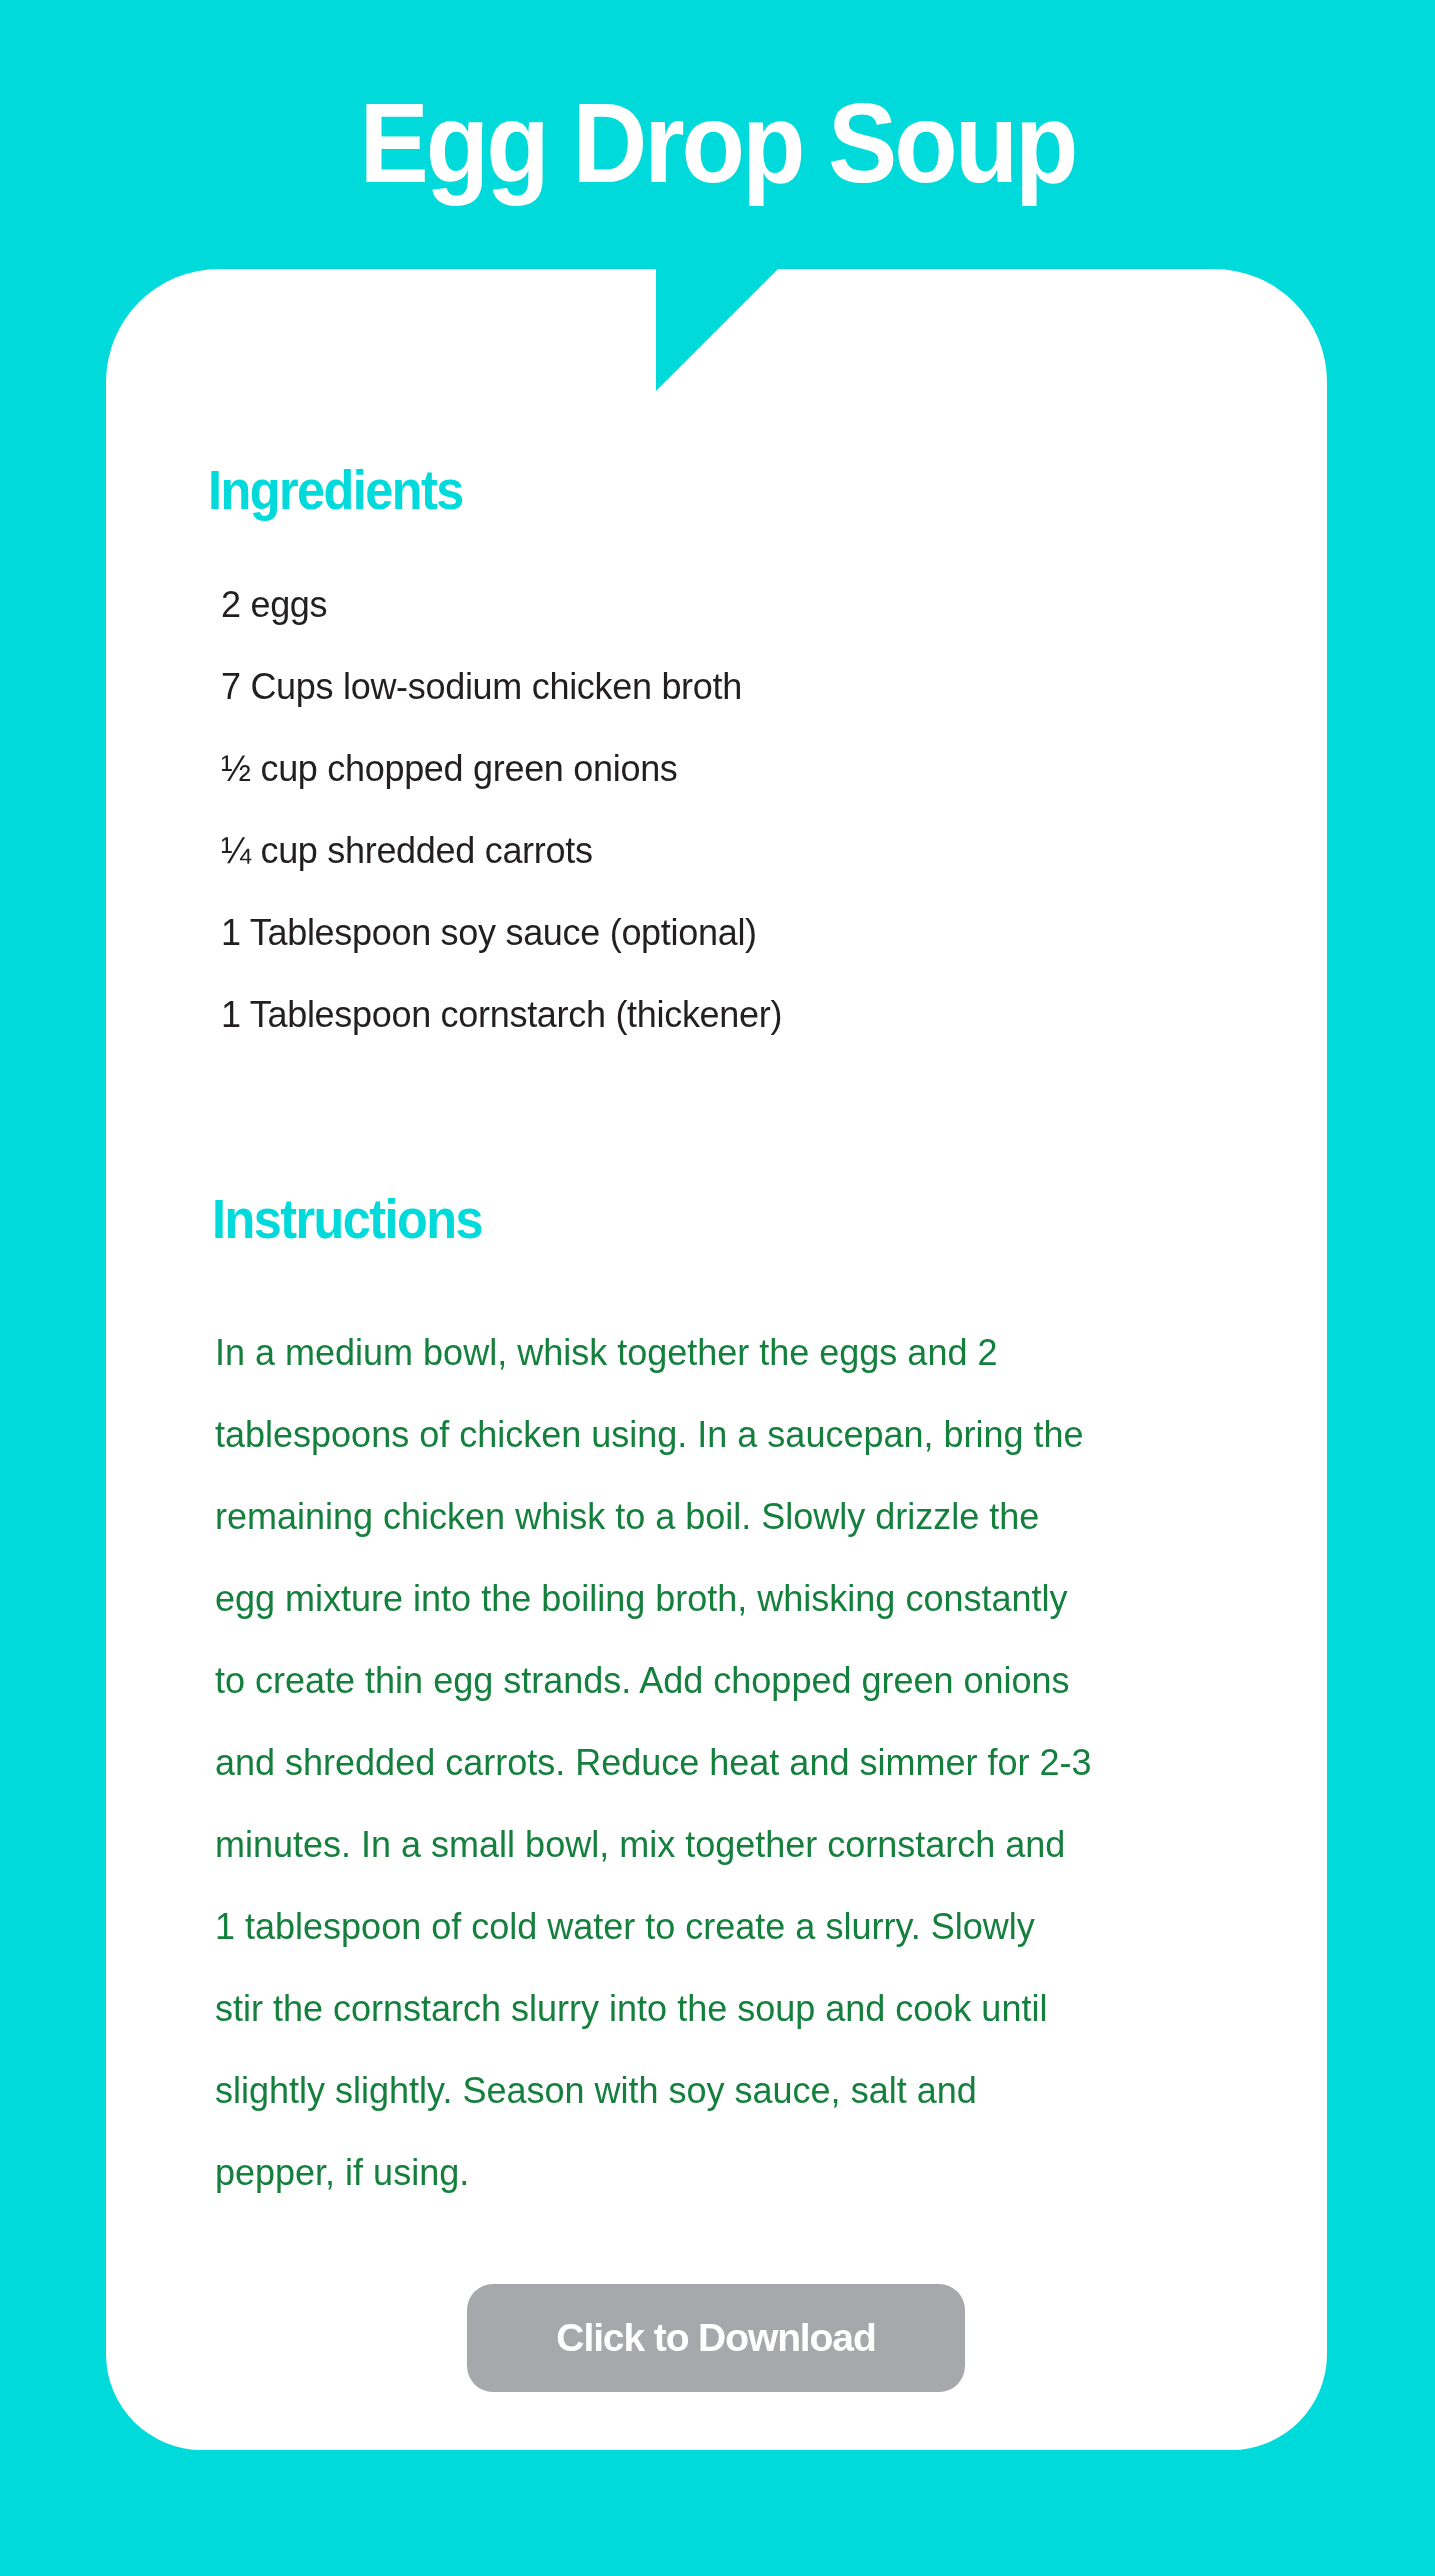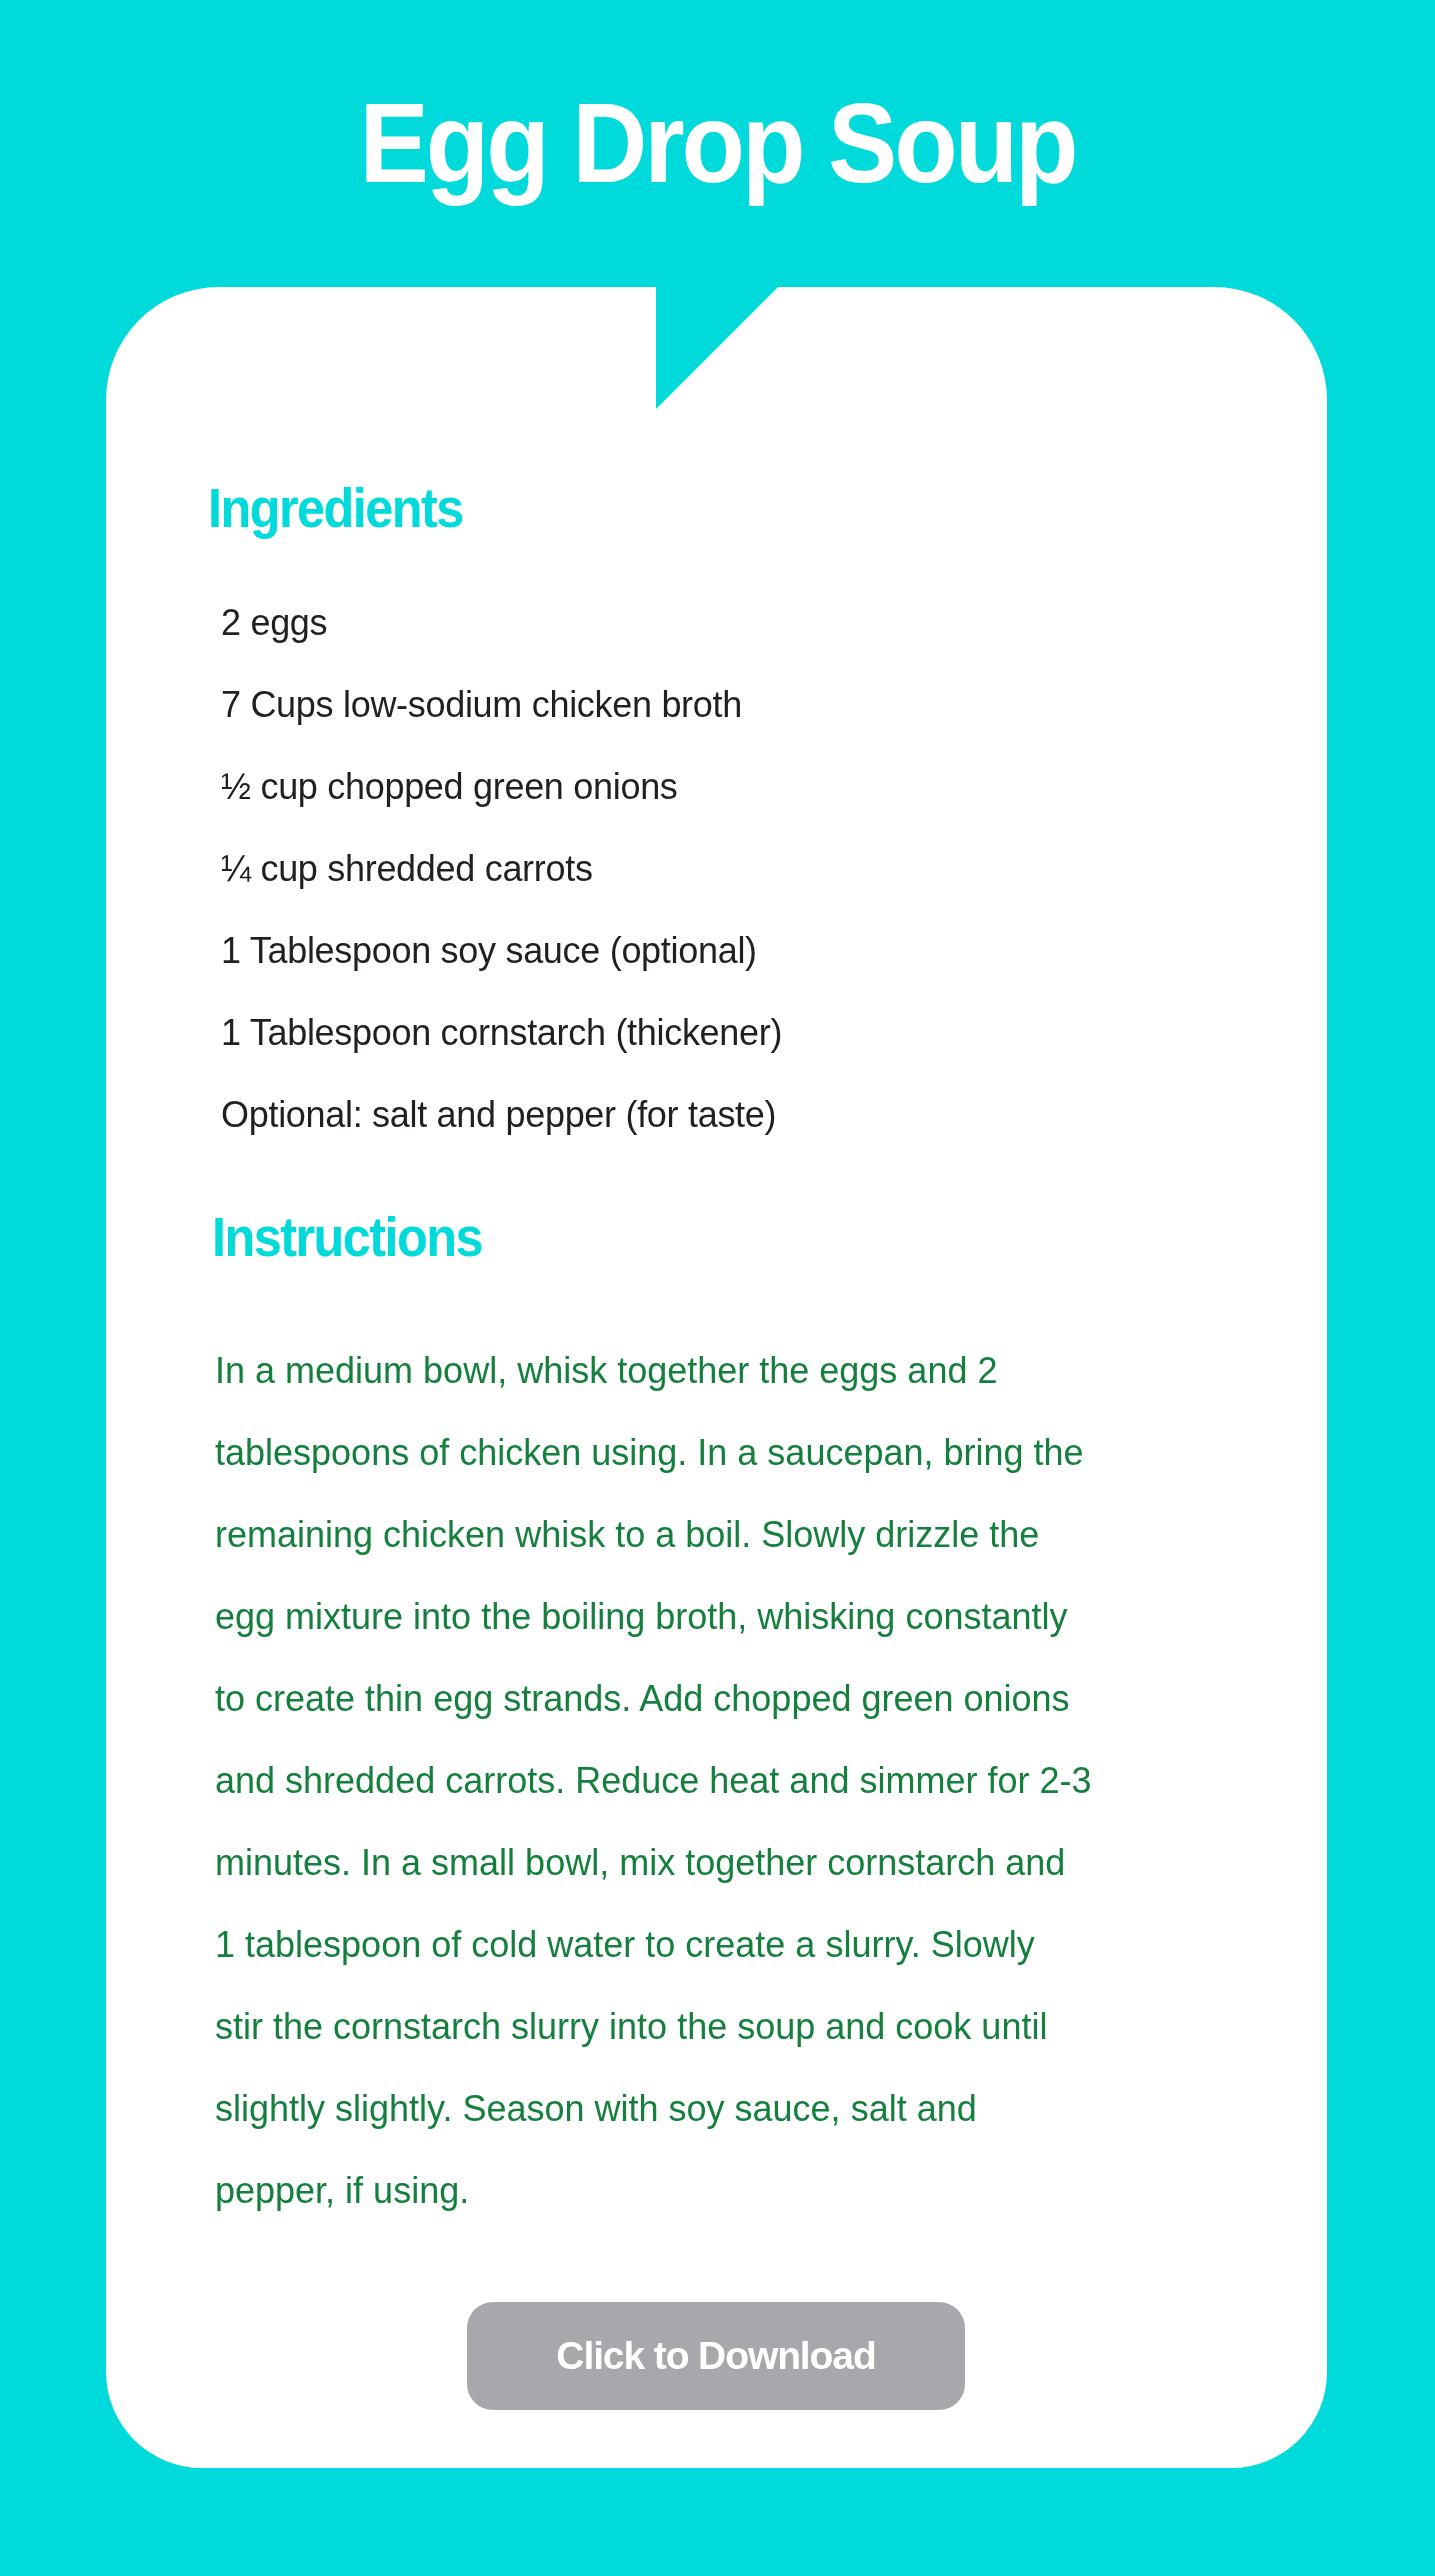--- a/index.html
+++ b/index.html
@@ -21,21 +21,21 @@
     font-size: 113px;
     line-height: 129px;
     letter-spacing: -3.4px;
     margin: 0;
     transform: scaleX(0.92);
     transform-origin: center;
   }
   .card {
     position: absolute;
     left: 106px;
-    top: 287px;
+    top: 269px;
     width: 1221px;
     height: 2181px;
     background: #ffffff;
     border-radius: 113px 113px 96px 96px;
     text-decoration: underline;
   }
   .notch {
     position: absolute;
     left: 550px; 
     top: 0;
@@ -116,21 +116,20 @@
 
   <h2 class="h2 ingredients-heading">Ingredients</h2>
 
   <ul class="ing-list">
     <li>2 eggs</li>
     <li>7 Cups low-sodium chicken broth</li>
     <li>½ cup chopped green onions</li>
     <li>¼ cup shredded carrots</li>
     <li>1 Tablespoon soy sauce (optional)</li>
     <li>1 Tablespoon cornstarch (thickener)</li>
-    <li>Optional: salt and pepper (for taste)</li>
   </ul>
 
   <h2 class="h2 instructions-heading">Instructions</h2>
 
   <div class="instr">
     <div class="line">In a medium bowl, whisk together the eggs and 2</div>
     <div class="line">tablespoons of chicken using. In a saucepan, bring the</div>
     <div class="line">remaining chicken whisk to a boil. Slowly drizzle the</div>
     <div class="line">egg mixture into the boiling broth, whisking constantly</div>
     <div class="line">to create thin egg strands. Add chopped green onions</div>

